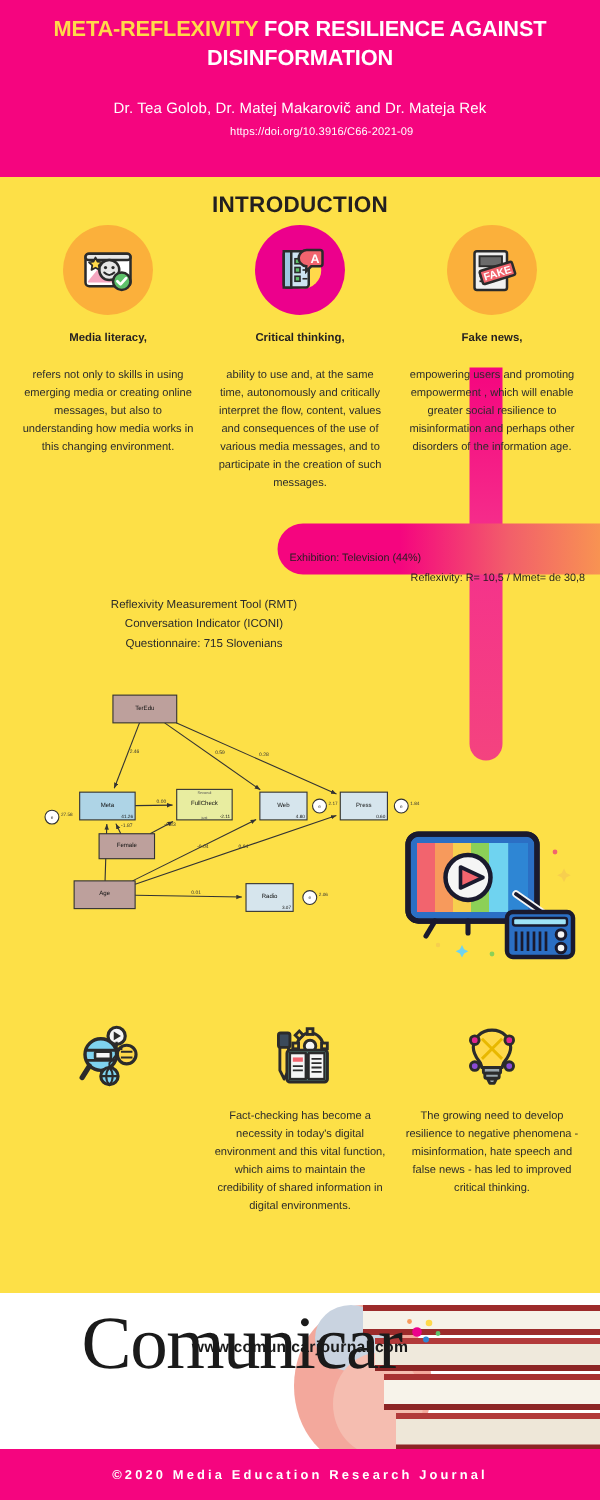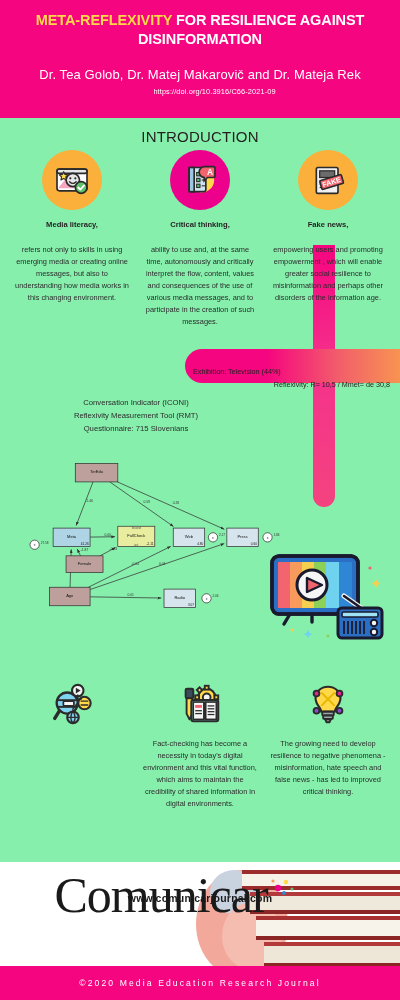--- a/index.html
+++ b/index.html
@@ -2,44 +2,44 @@
 <html><head>
 <meta charset="utf-8">
 <style>
   html,body{margin:0;padding:0;}
   body{
     width:400px;height:1000px;overflow:hidden;
     font-family:"Liberation Sans", sans-serif;
     background:#ffffff;color:#231f20;
     -webkit-font-smoothing:antialiased;
   }
-  .page{position:relative;width:400px;height:1000px;background:#86efac;overflow:hidden;}
+  .page{position:relative;width:400px;height:1000px;background:#fde047;overflow:hidden;}
 
   
   .header{
     position:absolute;left:0;top:0;width:400px;height:118px;
     background:#f5057f;
     display:flex;flex-direction:column;align-items:center;justify-content:flex-start;
     padding-top:11px;box-sizing:border-box;
   }
   .title{
     font-size:14.5px;font-weight:bold;line-height:1.28;text-align:center;
     letter-spacing:-0.1px;color:#ffffff;width:340px;
   }
   .title .hl{color:#ffd94a;}
   .authors{
-    margin-top:17px;font-size:13px;color:#ffffff;text-align:center;line-height:1.55;
+    margin-top:17px;font-size:10px;color:#ffffff;text-align:center;line-height:1.55;
     letter-spacing:.1px;
   }
   .doi{font-size:7.4px;color:#ffffff;text-align:right;letter-spacing:.1px;margin-top:2px;padding-left:29px;}
 
   
   .sec-title{
     position:absolute;width:400px;text-align:center;
-    font-size:15px;font-weight:normal;letter-spacing:.2px;color:#231f20;
+    font-size:15px;font-weight:bold;letter-spacing:.2px;color:#231f20;
   }
   #intro-title{top:128px;}
   #concl-title{top:652px;}
 
   
   .pinkbar{
     position:absolute;left:313px;top:245px;width:22px;height:262px;
     background:linear-gradient(180deg,#f5057f 0%,#f5318c 45%,#f4437f 100%);
     border-radius:0 0 11px 11px;
     z-index:1;
@@ -92,21 +92,21 @@
     z-index:4;line-height:1;
   }
   .logo-url{
     position:absolute;left:0;top:892px;width:400px;text-align:center;
     font-size:10.5px;font-weight:bold;color:#1a1a1a;letter-spacing:.2px;z-index:4;
   }
   .copybar{
     position:absolute;left:0;top:966px;width:400px;height:34px;background:#f5057f;
     display:flex;align-items:center;justify-content:center;z-index:5;
   }
-  .copytext{font-size:8.6px;font-weight:normal;color:#ffffff;letter-spacing:2.1px;}
+  .copytext{font-size:8.6px;font-weight:bold;color:#ffffff;letter-spacing:2.1px;}
 </style>
 </head>
 <body>
 
 <div class="page">
 
   <div class="header">
     <div class="title">
       <span class="hl">META-REFLEXIVITY</span>
       <span>FOR RESILIENCE AGAINST DISINFORMATION</span>
@@ -178,22 +178,22 @@
       <div class="body">empowering users and promoting empowerment , which will enable greater social resilience to misinformation and perhaps other disorders of the information age.</div>
     </div>
   </div>
 
   <div class="banner">
     <div class="banner-l1">Exhibition: Television (44%)</div>
     <div class="banner-l2">Reflexivity: R= 10,5 / Mmet= de 30,8</div>
   </div>
 
   <div class="method">
+    <div>Reflexivity Measurement Tool (RMT)</div>
     <div>Conversation Indicator (ICONI)</div>
-    <div>Reflexivity Measurement Tool (RMT)</div>
     <div>Questionnaire: 715 Slovenians</div>
   </div>
 
   <div class="diagram">
     <svg id="diagram-svg" width="268" height="175" viewBox="0 0 290 180">
         <defs>
           <marker id="ah" markerWidth="6" markerHeight="6" refX="5" refY="2" orient="auto" markerUnits="strokeWidth">
             <path d="M0,0 L5,2 L0,4 z" fill="#333"></path>
           </marker>
         </defs>

